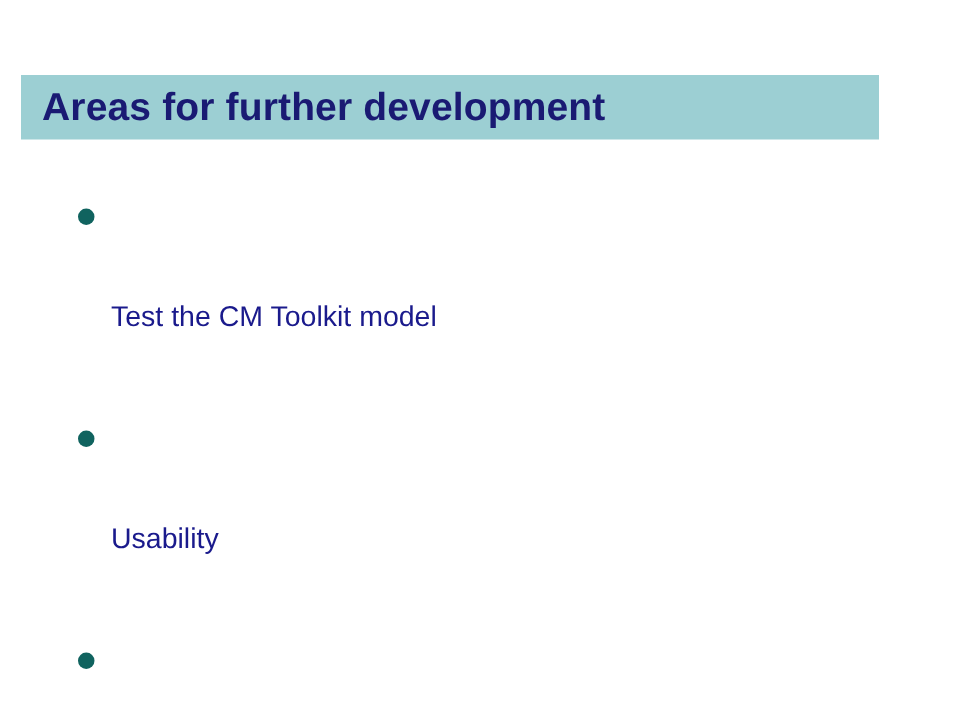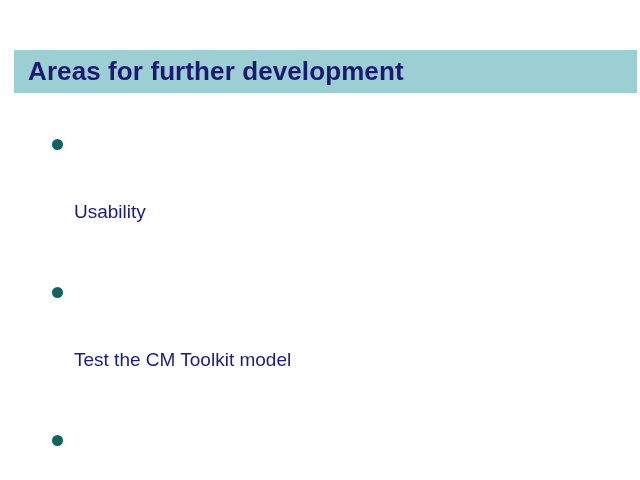--- a/index.html
+++ b/index.html
@@ -16,21 +16,21 @@
   .slide {
     position: relative;
     width: 640px;
     height: 480px;
     background: #ffffff;
   }
   .title-bar {
     position: absolute;
     left: 14px;
     top: 50px;
-    width: 623px;
+    width: 572px;
     height: 43px;
     background: #9ccfd3;
     box-sizing: border-box;
   }
   .title-text {
     position: absolute;
     left: 14px;
     top: 3px;
     font-size: 26px;
     font-weight: bold;
@@ -76,26 +76,26 @@
 <div class="slide">
 
   <div class="title-bar">
     <div class="title-text">Areas for further development</div>
   </div>
 
   <div class="bullet-list">
 
     <div class="bullet-item">
       <span class="bullet-dot"></span>
-      <span class="bullet-text">Usability</span>
+      <span class="bullet-text">Test the CM Toolkit model</span>
     </div>
 
     <div class="bullet-item">
       <span class="bullet-dot"></span>
-      <span class="bullet-text">Test the CM Toolkit model</span>
+      <span class="bullet-text">Usability</span>
     </div>
 
     <div class="bullet-item">
       <span class="bullet-dot"></span>
       
     </div>
 
   </div>
 
 </div>

